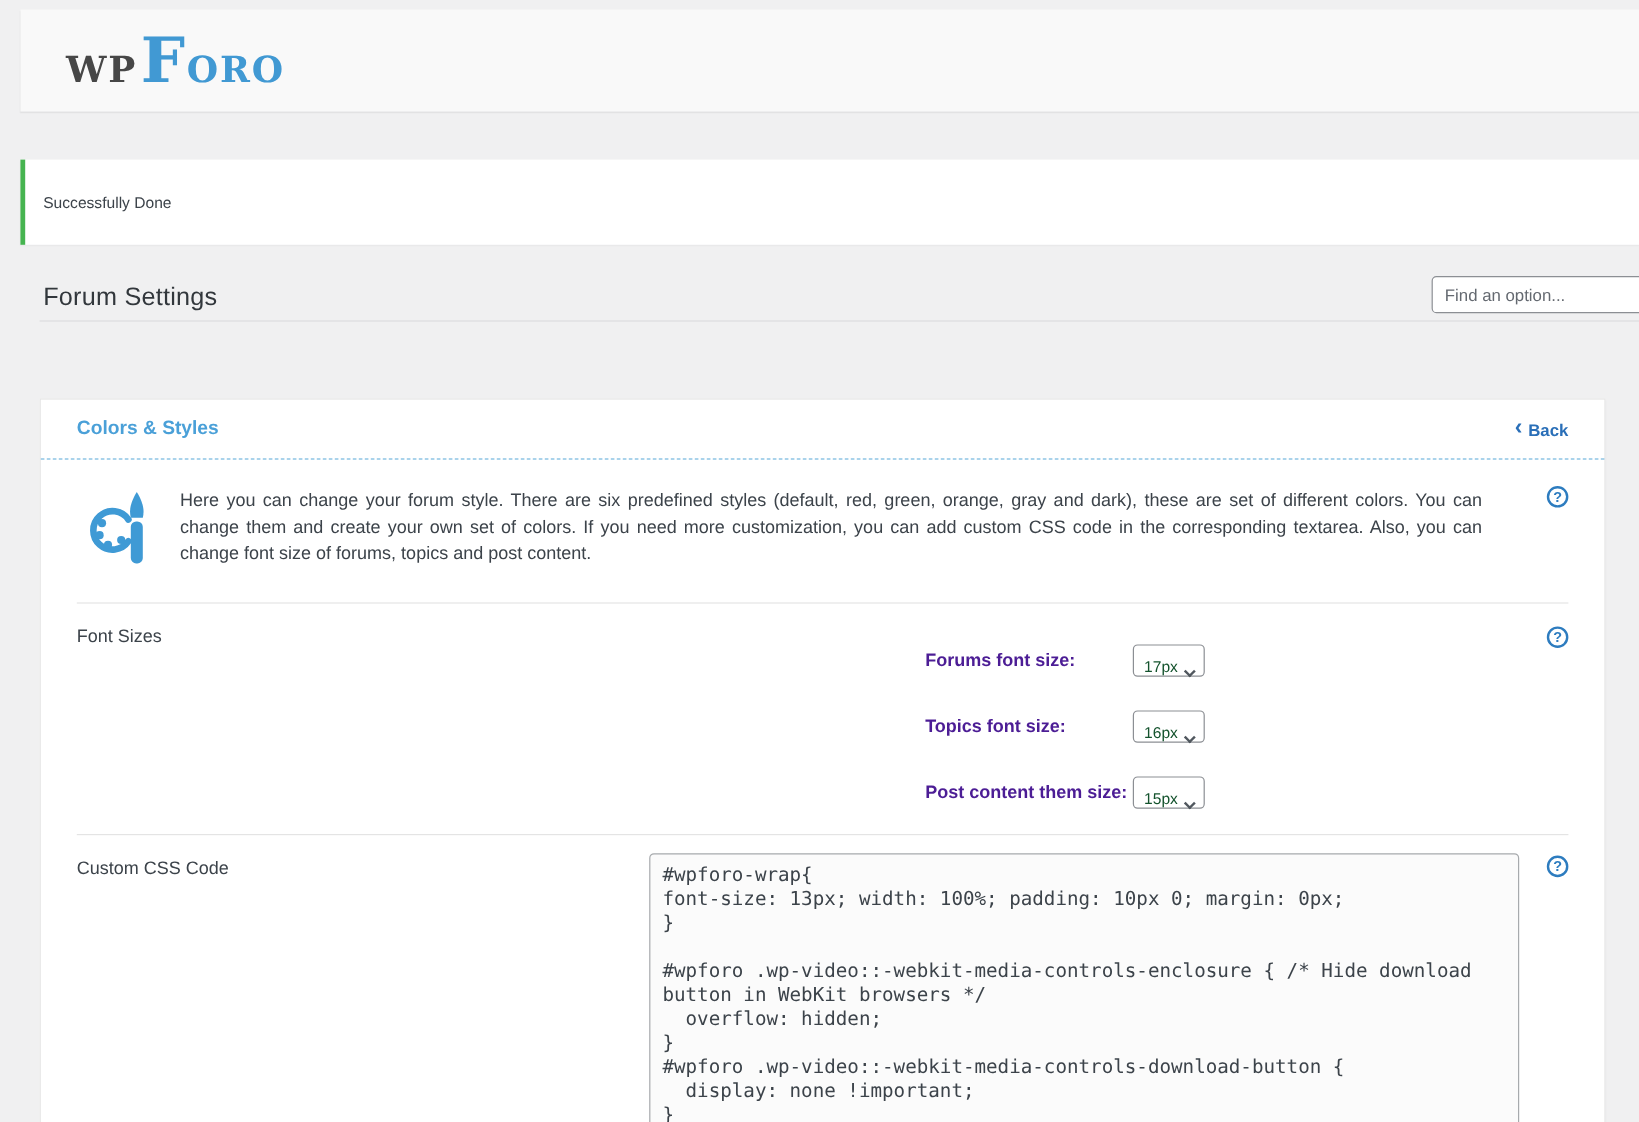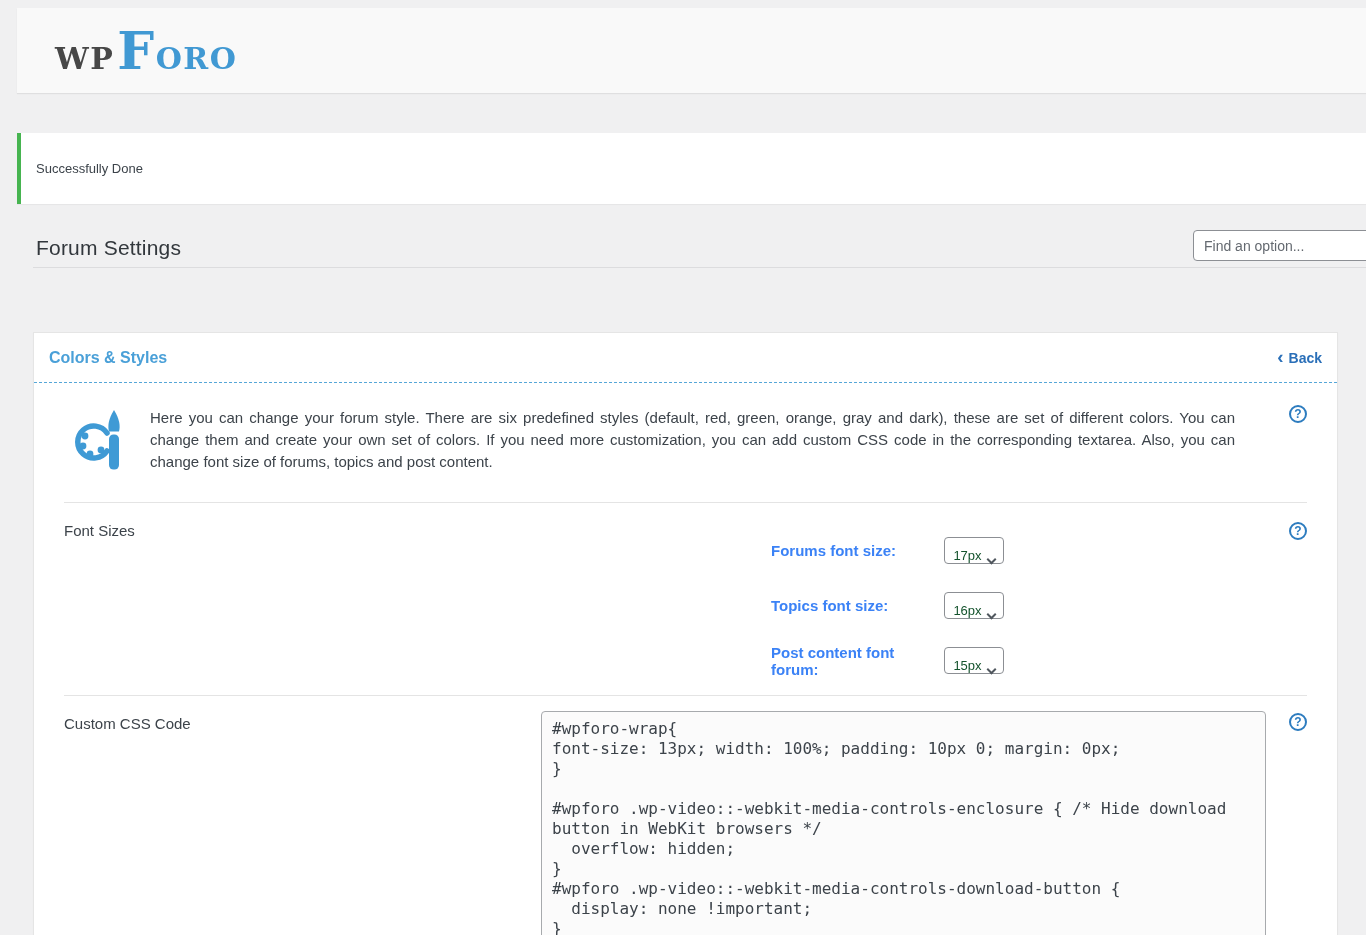--- a/index.html
+++ b/index.html
@@ -58,21 +58,21 @@
   .card {
     position: relative;
     margin: 64px 0 0 33px;
     width: 1305px; height: 635px;
     background: #fff;
     border: 1px solid #e5e5e5;
     box-shadow: 0 1px 1px rgba(0,0,0,.04);
   }
   .card-head {
     display: flex; align-items: center; justify-content: space-between;
-    height: 50px; padding: 0 15px;
+    height: 50px; padding: 0 30px;
     border-bottom: 1px dashed #56a7d8;
     text-align: right;
   }
   .panel-title { color: #4aa0d8; font-size: 16px; font-weight: bold; }
   .back-link {
     color: #2a6fb8; font-size: 14px; font-weight: bold;
     display: flex; align-items: center; gap: 5px;
     text-decoration: none; cursor: pointer;
   }
   .back-chev { font-size: 19px; line-height: 1; margin-top: -2px; }
@@ -101,21 +101,21 @@
 
   
   .fontsizes { height: 192px; }
   .fontsizes .help { top: 19px; }
   .fs-desc {
     position: absolute; left: 30px; top: 43px; margin: 0;
     font-style: italic; font-size: 13.5px; color: #50575e;
   }
   .fs-rows { position: absolute; left: 737px; top: 34px; }
   .fs-row { display: flex; align-items: center; height: 27px; margin-bottom: 28px; }
-  .fs-label { width: 173px; font-weight: bold; font-size: 15px; color: #3b82f6; }
+  .fs-label { width: 173px; font-weight: bold; font-size: 15px; color: #4c1d95; }
   .selectbox {
     display: flex; align-items: flex-end; justify-content: center; gap: 6px;
     width: 60px; height: 27px;
     border: 1px solid #8c8f94; border-radius: 4px;
     background: #fff; font-size: 13px; color: #14532d; cursor: pointer;
   }
   .sel-chev {
     width: 7px; height: 7px; margin-top: -4px;
     border-right: 2px solid #50575e; border-bottom: 2px solid #50575e;
     transform: rotate(45deg);
@@ -193,21 +193,21 @@
         </span>
       </div>
       <div class="fs-row">
         <span class="fs-label">Topics font size:</span>
         <span class="selectbox">
           <span>16px</span>
           <span class="sel-chev"></span>
         </span>
       </div>
       <div class="fs-row">
-        <span class="fs-label">Post content font forum:</span>
+        <span class="fs-label">Post content them size:</span>
         <span class="selectbox">
           <span>15px</span>
           <span class="sel-chev"></span>
         </span>
       </div>
     </div>
     <span class="help">?</span>
   </section>
 
   <div class="divider"></div>

